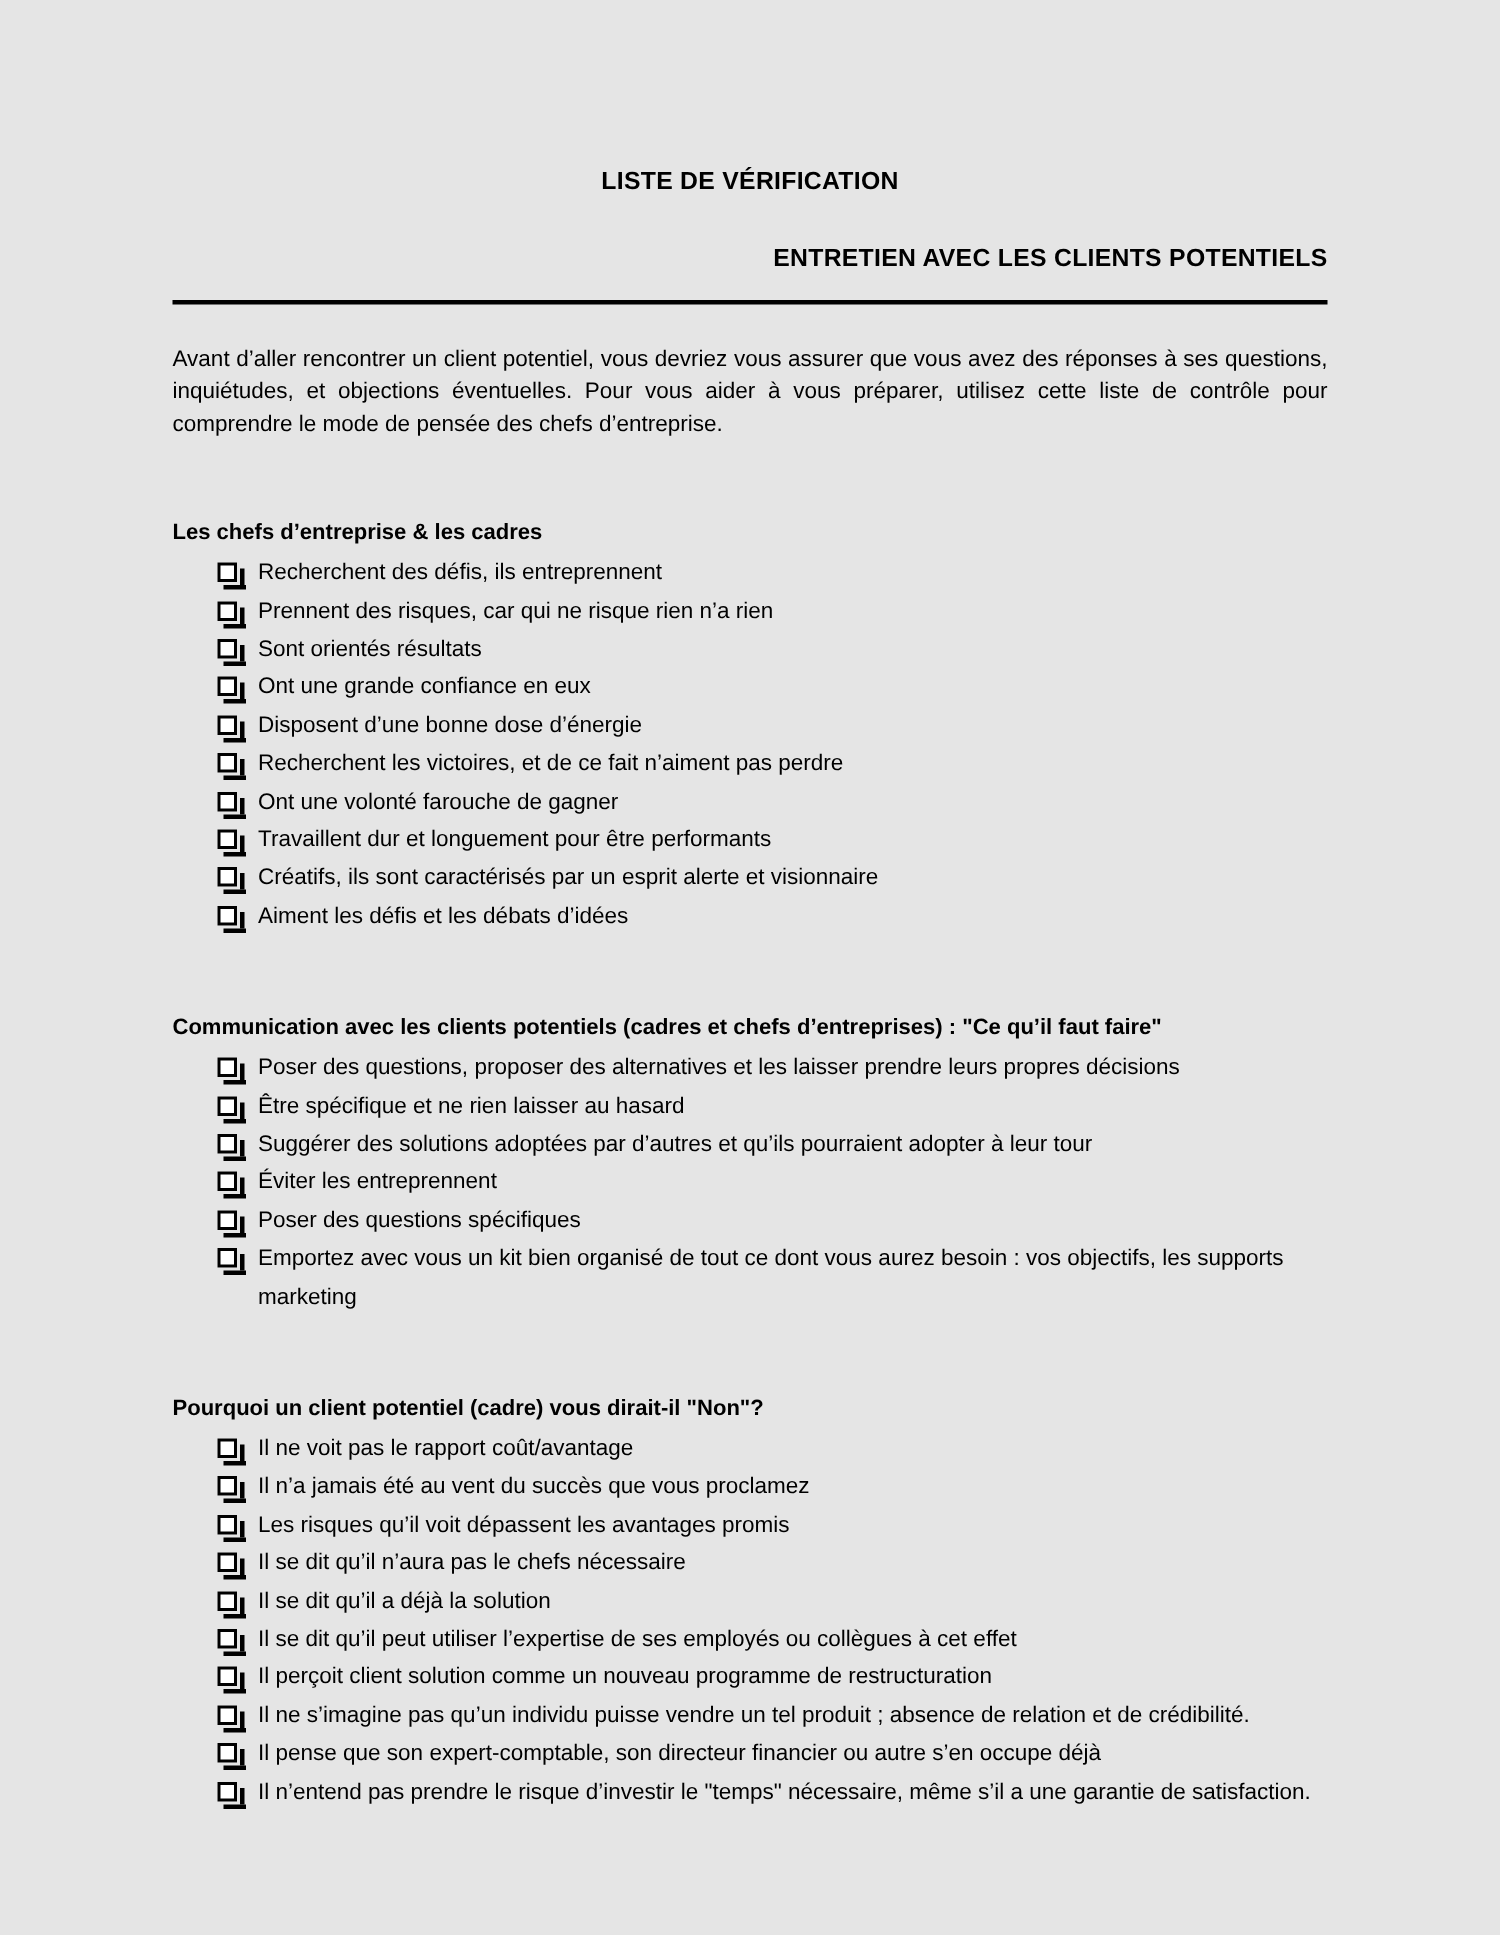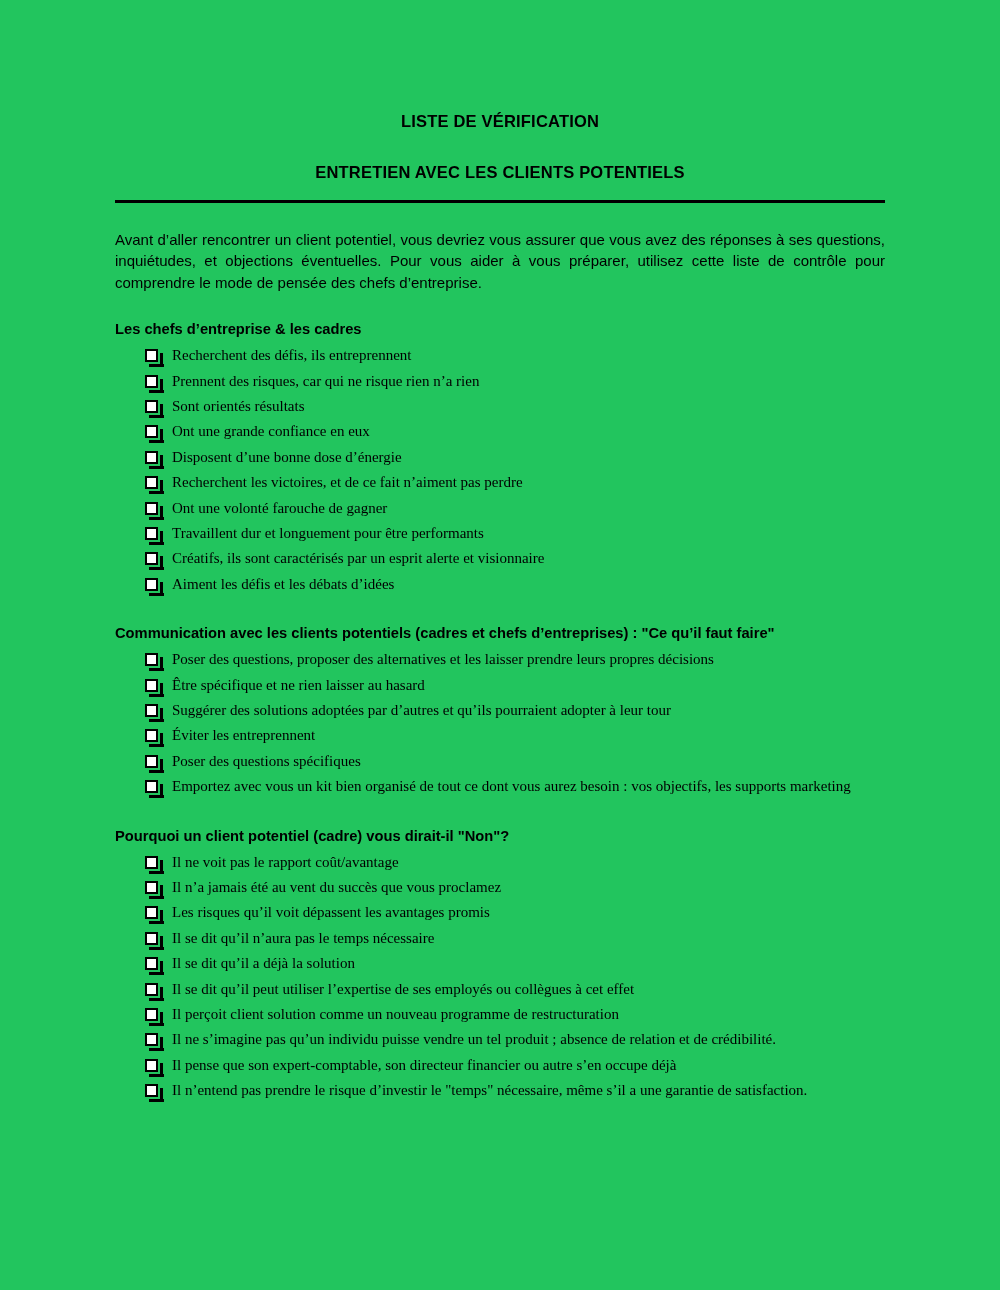--- a/index.html
+++ b/index.html
@@ -5,21 +5,21 @@
   html, body {
     margin: 0;
     padding: 0;
     background: #ffffff;
   }
 
   .page {
     position: relative;
     width: 1000px;
     height: 1290px;
-    background: #22c55e;
+    background: #e5e5e5;
     font-family: "Liberation Sans", sans-serif;
     color: #000000;
     overflow: hidden;
     box-sizing: border-box;
   }
 
   .content {
     position: absolute;
     left: 115px;
     top: 0;
@@ -36,21 +36,21 @@
     font-weight: bold;
     text-align: center;
     letter-spacing: 0.2px;
     margin: 0;
     line-height: 1.2;
   }
 
   .doc-subtitle {
     font-size: 16.5px;
     font-weight: bold;
-    text-align: center;
+    text-align: right;
     letter-spacing: 0.2px;
     margin: 0;
     padding-top: 31px;
     line-height: 1.2;
   }
 
   .title-rule {
     width: 770px;
     height: 3px;
     background: #000000;
@@ -60,35 +60,34 @@
   
   .intro {
     margin-top: 26px;
     font-size: 15px;
     line-height: 21.5px;
     text-align: justify;
   }
 
   
   .section {
-    margin-top: 26px;
+    margin-top: 52px;
   }
 
   .section-heading {
     font-size: 14.7px;
     font-weight: bold;
     line-height: 20px;
     margin: 0 0 4px 0;
   }
 
   .checklist {
     list-style: none;
     margin: 0;
     padding: 0;
-    font-family: Liberation Serif, serif;
   }
 
   .check-item {
     position: relative;
     padding-left: 57px;
     font-size: 15px;
     line-height: 25.4px;
     min-height: 25.4px;
   }
 
@@ -228,21 +227,21 @@
         <li class="check-item">
           <span class="checkbox"></span>
           <span class="item-text">Il n’a jamais été au vent du succès que vous proclamez</span>
         </li>
         <li class="check-item">
           <span class="checkbox"></span>
           <span class="item-text">Les risques qu’il voit dépassent les avantages promis</span>
         </li>
         <li class="check-item">
           <span class="checkbox"></span>
-          <span class="item-text">Il se dit qu’il n’aura pas le temps nécessaire</span>
+          <span class="item-text">Il se dit qu’il n’aura pas le chefs nécessaire</span>
         </li>
         <li class="check-item">
           <span class="checkbox"></span>
           <span class="item-text">Il se dit qu’il a déjà la solution</span>
         </li>
         <li class="check-item">
           <span class="checkbox"></span>
           <span class="item-text">Il se dit qu’il peut utiliser l’expertise de ses employés ou collègues à cet effet</span>
         </li>
         <li class="check-item">

